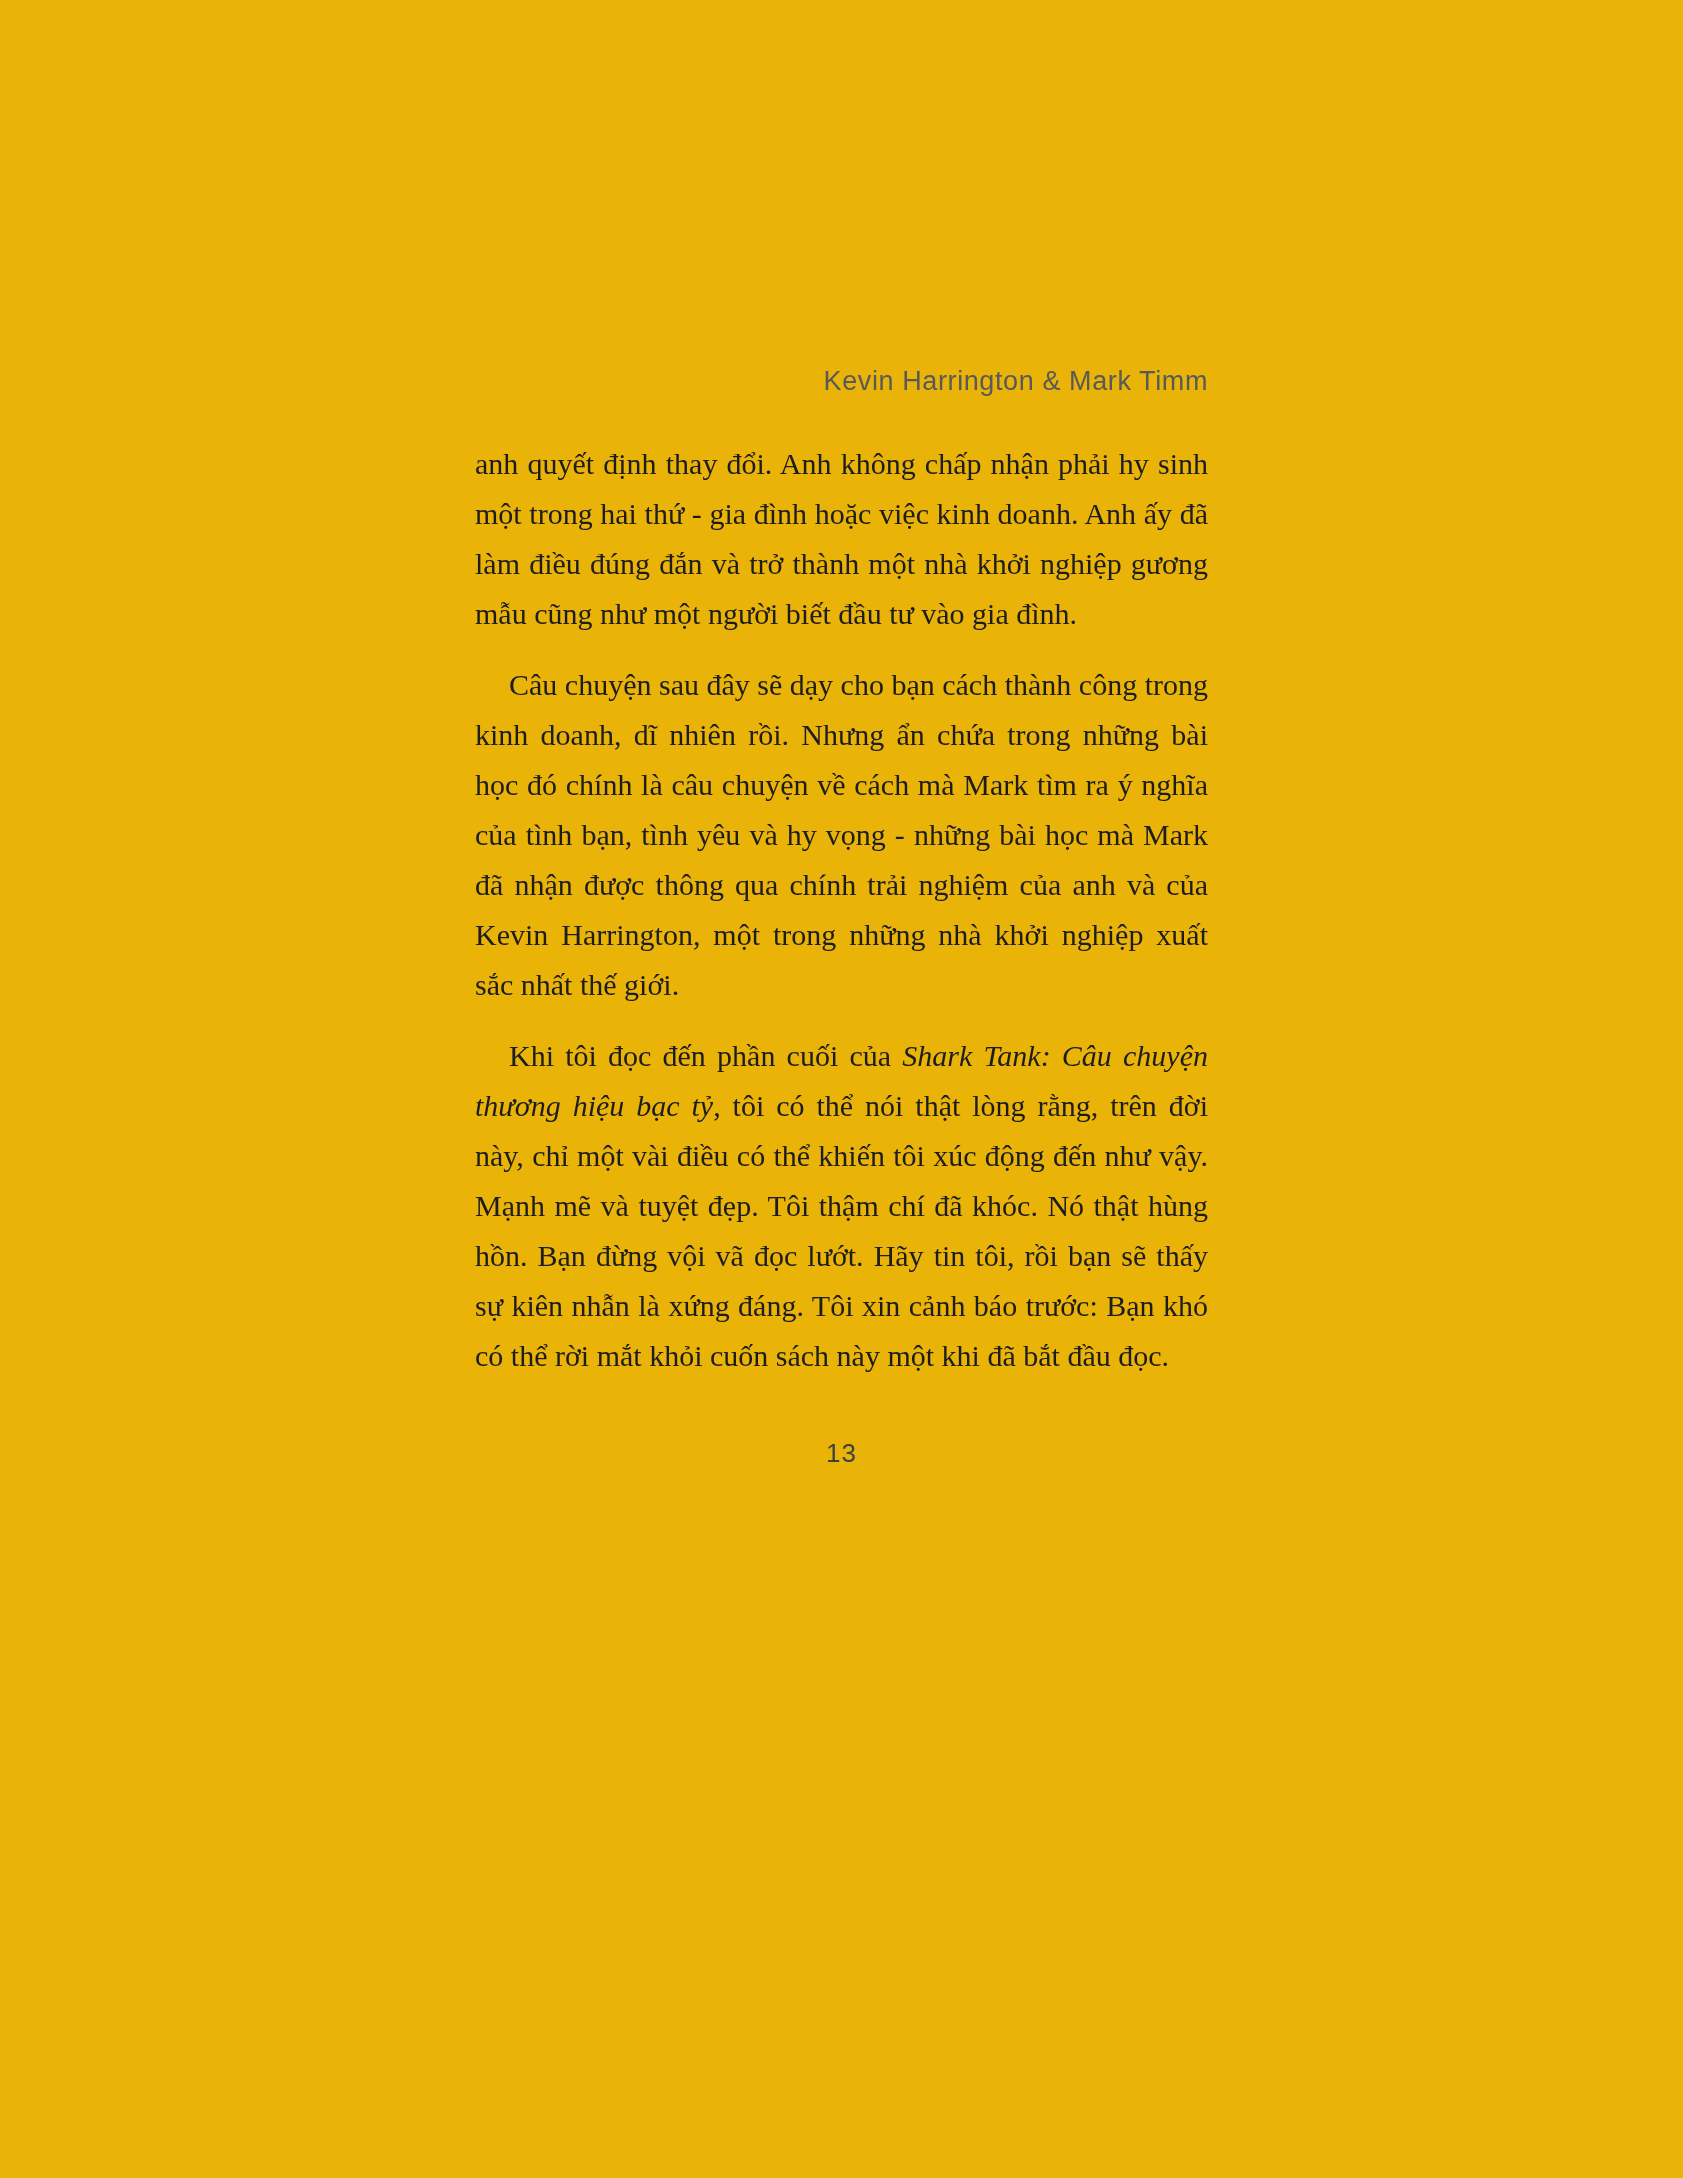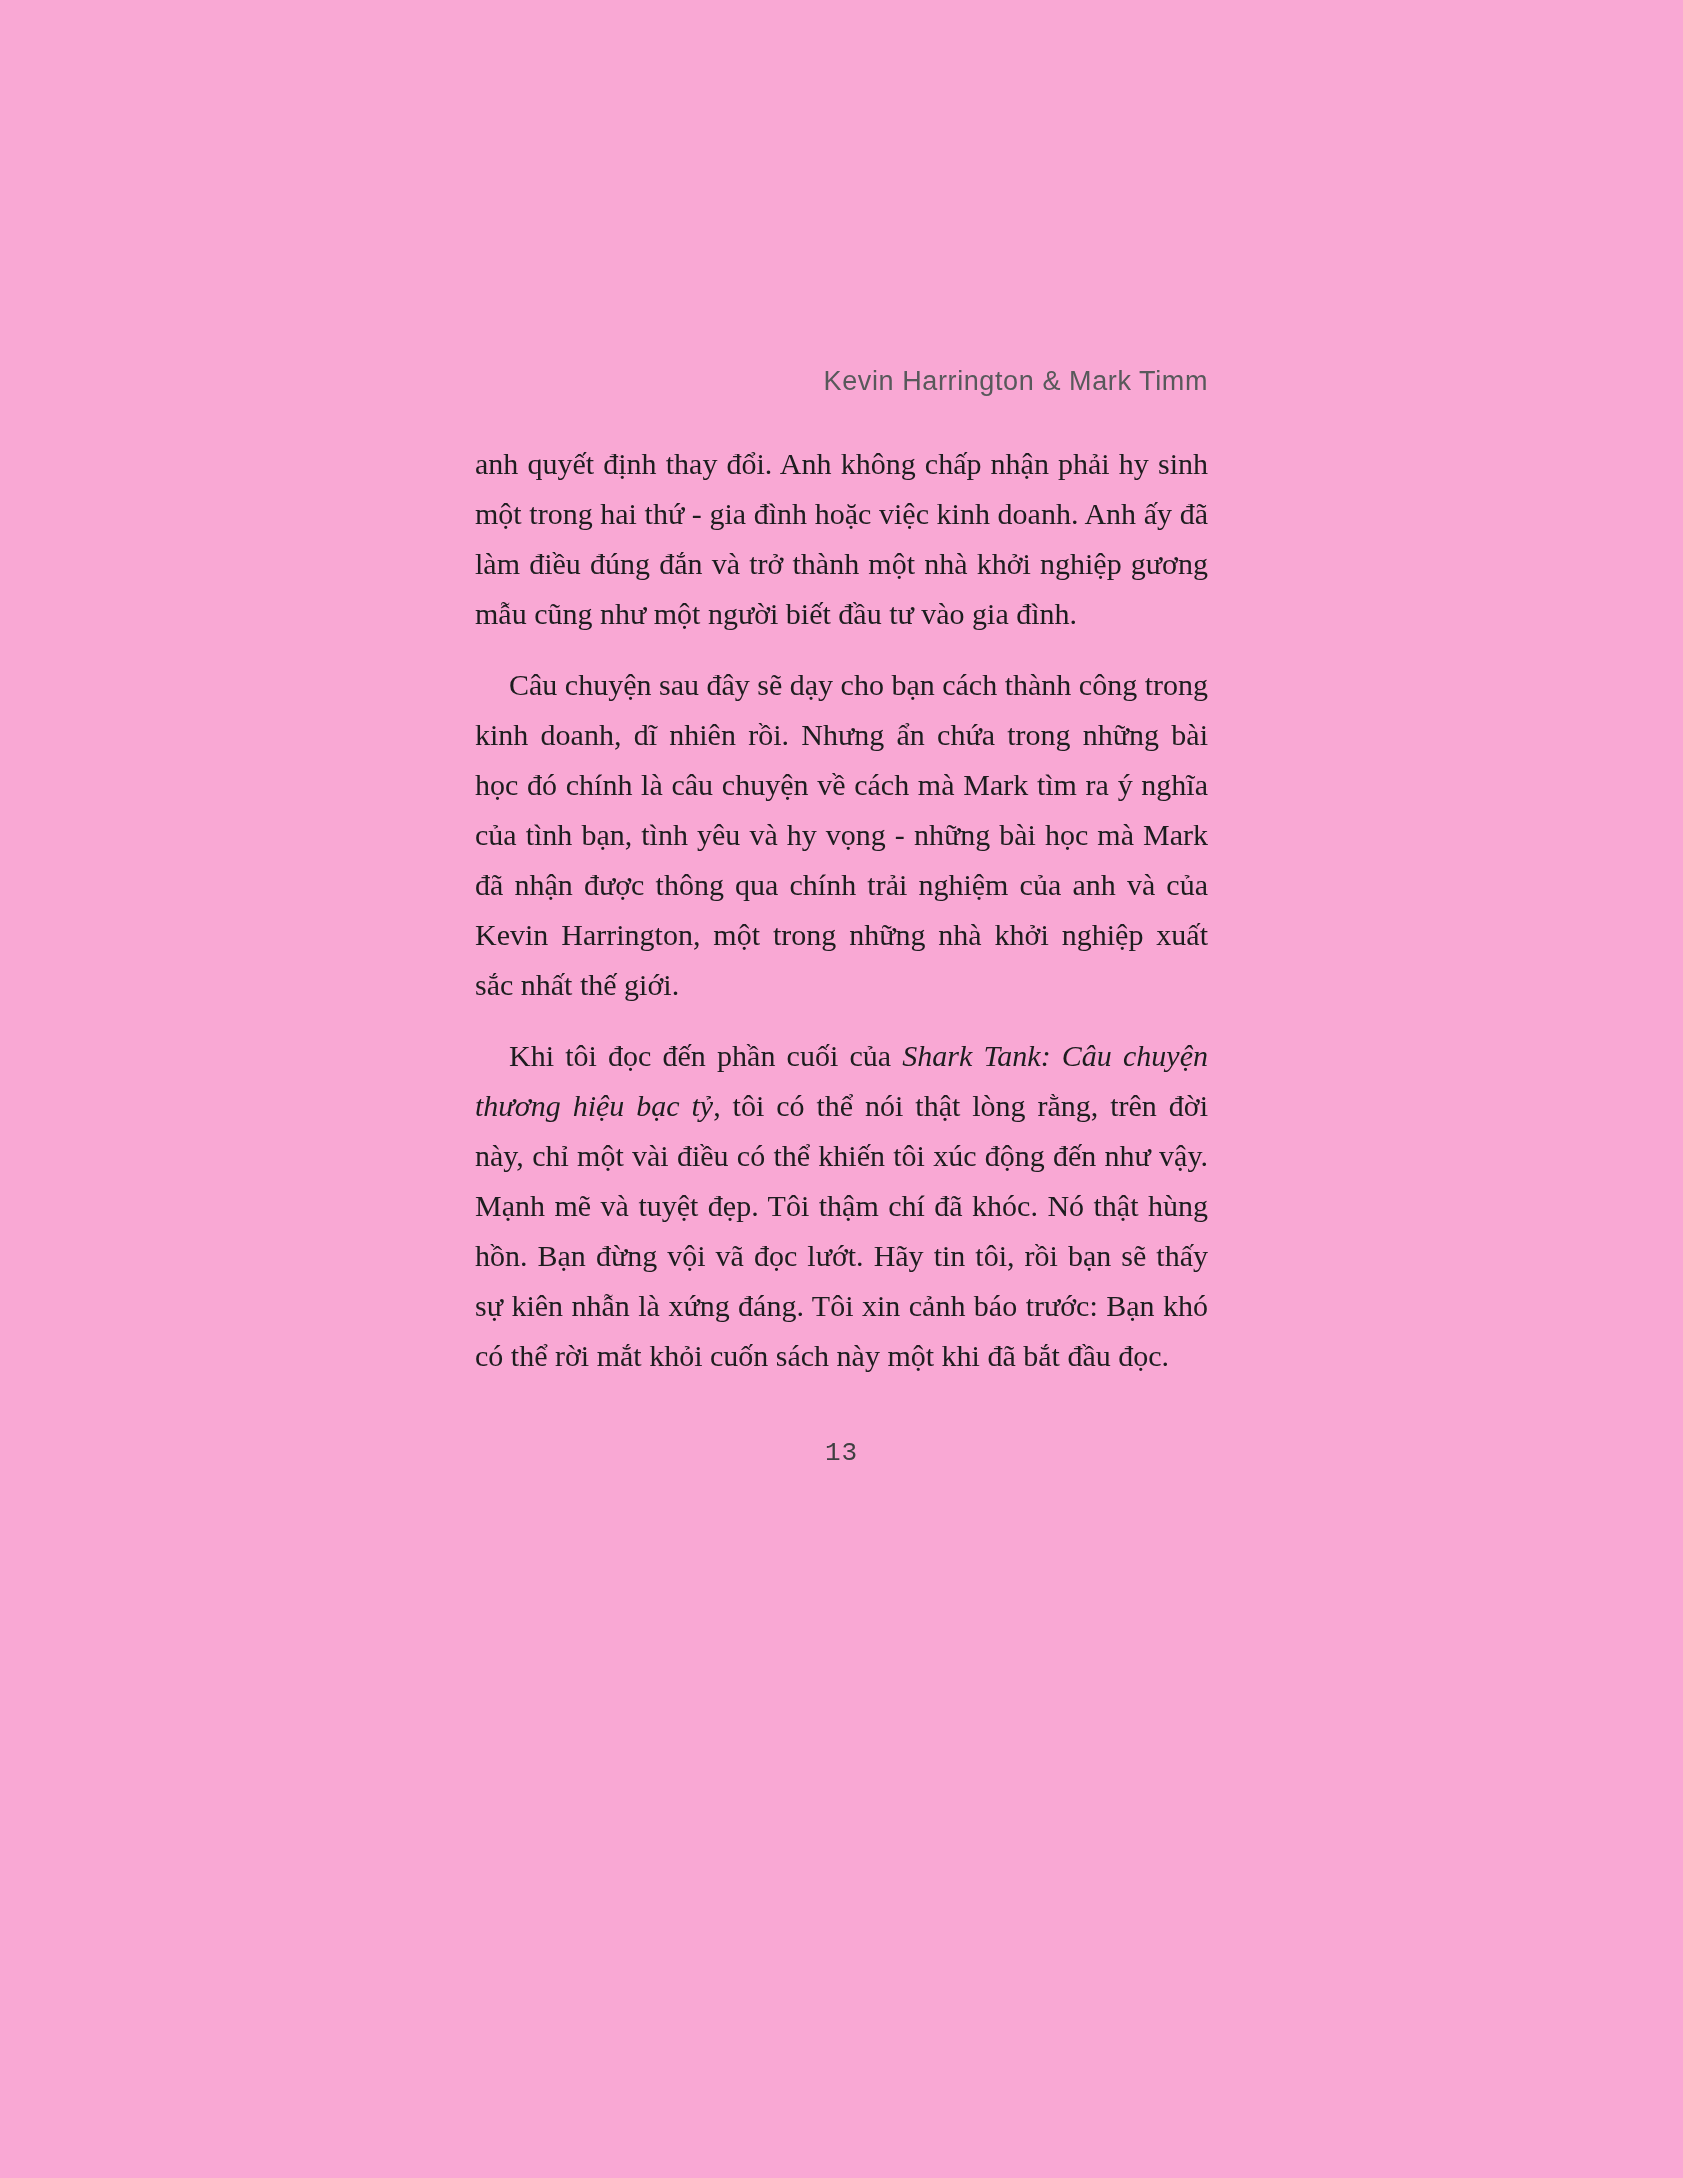--- a/index.html
+++ b/index.html
@@ -4,21 +4,21 @@
 <style>
   html, body {
     margin: 0;
     padding: 0;
     background: #ffffff;
   }
   .page {
     position: relative;
     width: 1683px;
     height: 2178px;
-    background: #f9a8d4;
+    background: #eab308;
     overflow: hidden;
   }
   .content {
     width: 733px;
     margin: 0 auto;
     padding-top: 366px;
   }
   .running-header {
     text-align: right;
     font-family: "Liberation Sans", sans-serif;
@@ -41,21 +41,21 @@
   }
   .body-text p.no-indent {
     text-indent: 0;
   }
   .body-text em {
     font-style: italic;
   }
   .page-footer {
     margin-top: 57px;
     text-align: center;
-    font-family: Liberation Mono, monospace;
+    font-family: Liberation Sans, sans-serif;
     font-size: 26px;
     color: #3f4042;
     letter-spacing: 1px;
   }
 </style>
 </head>
 <body>
 
 <div class="page">
   <div class="content">

